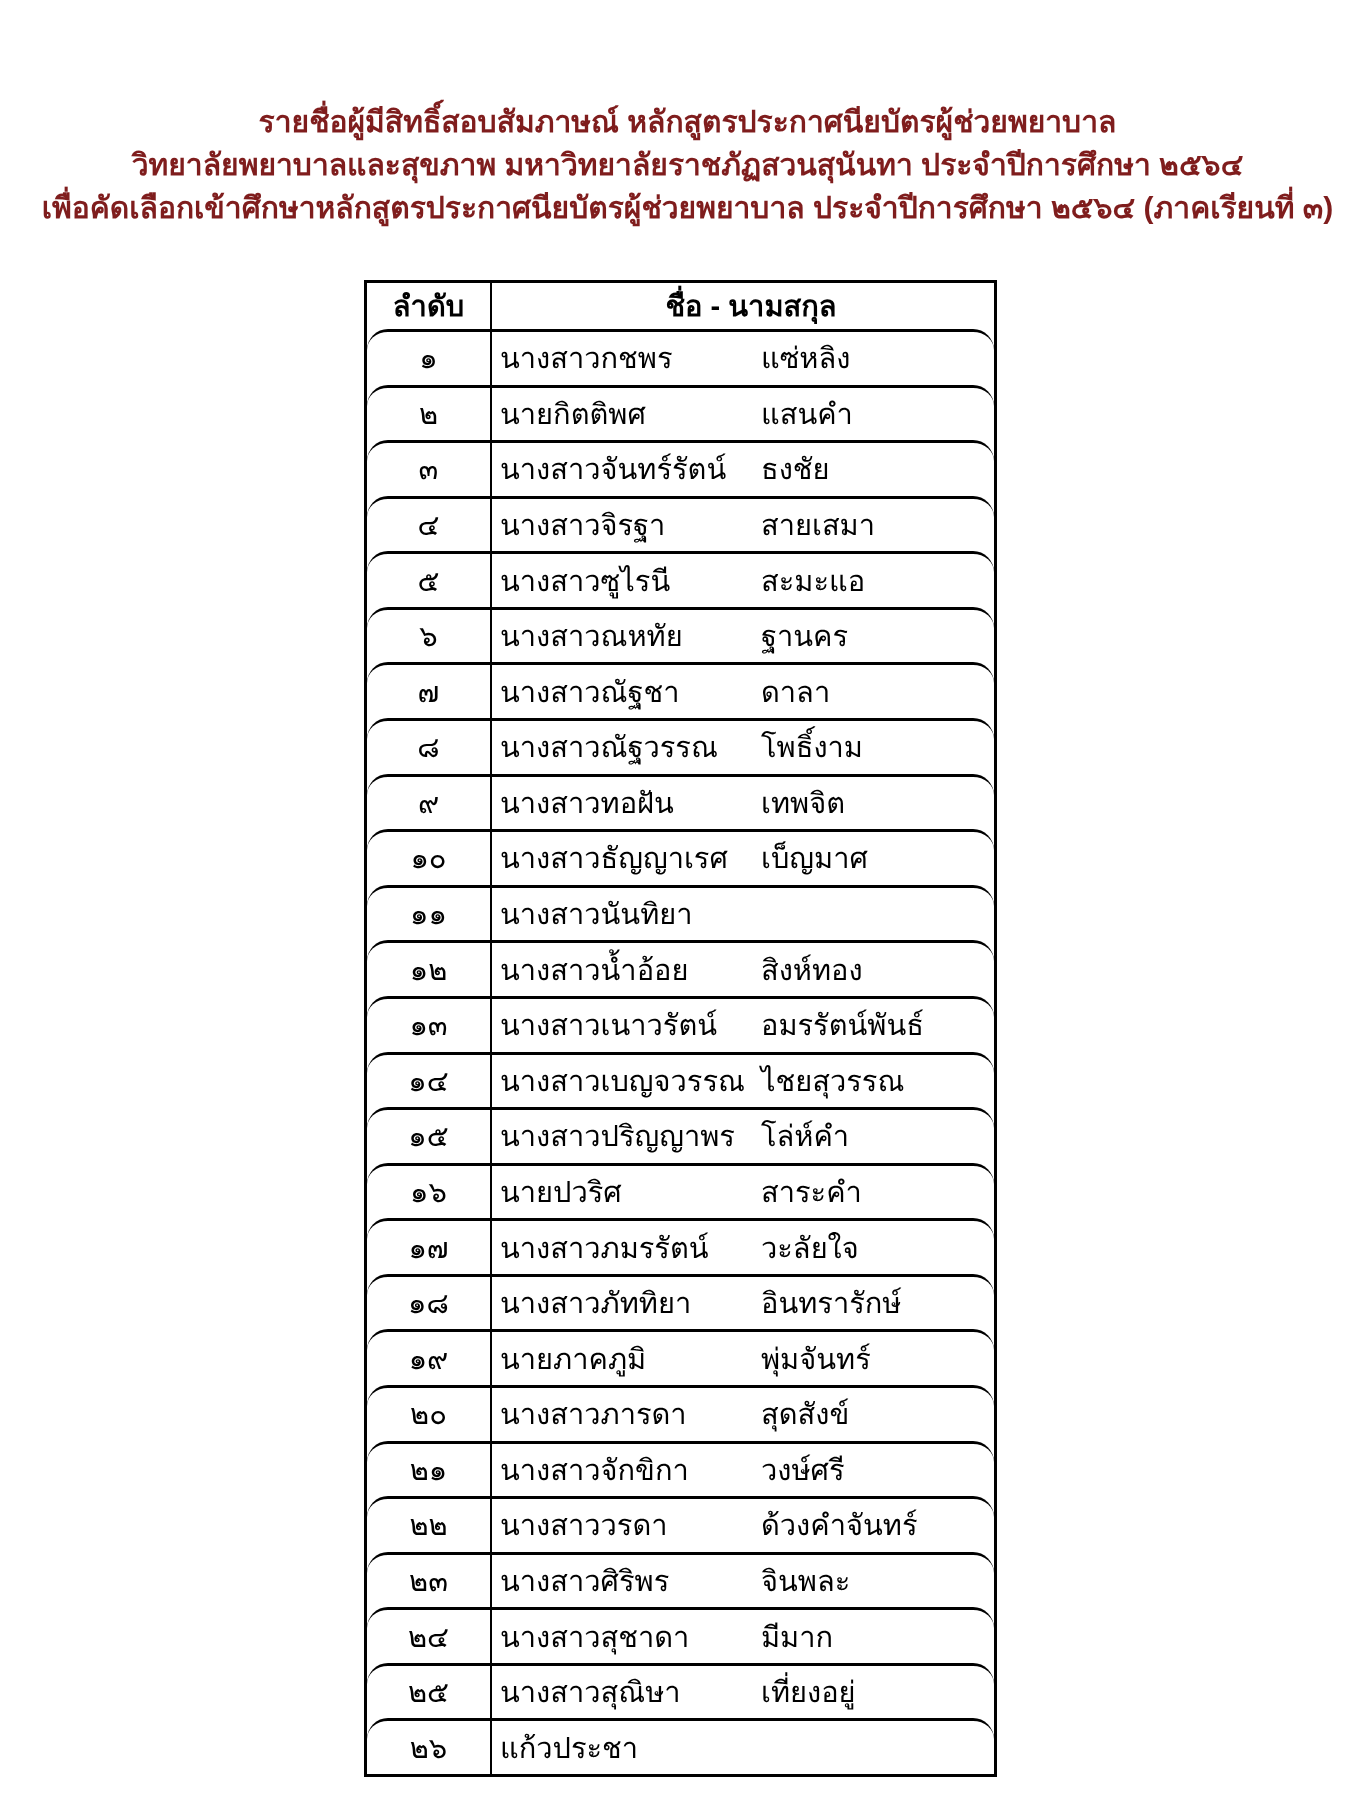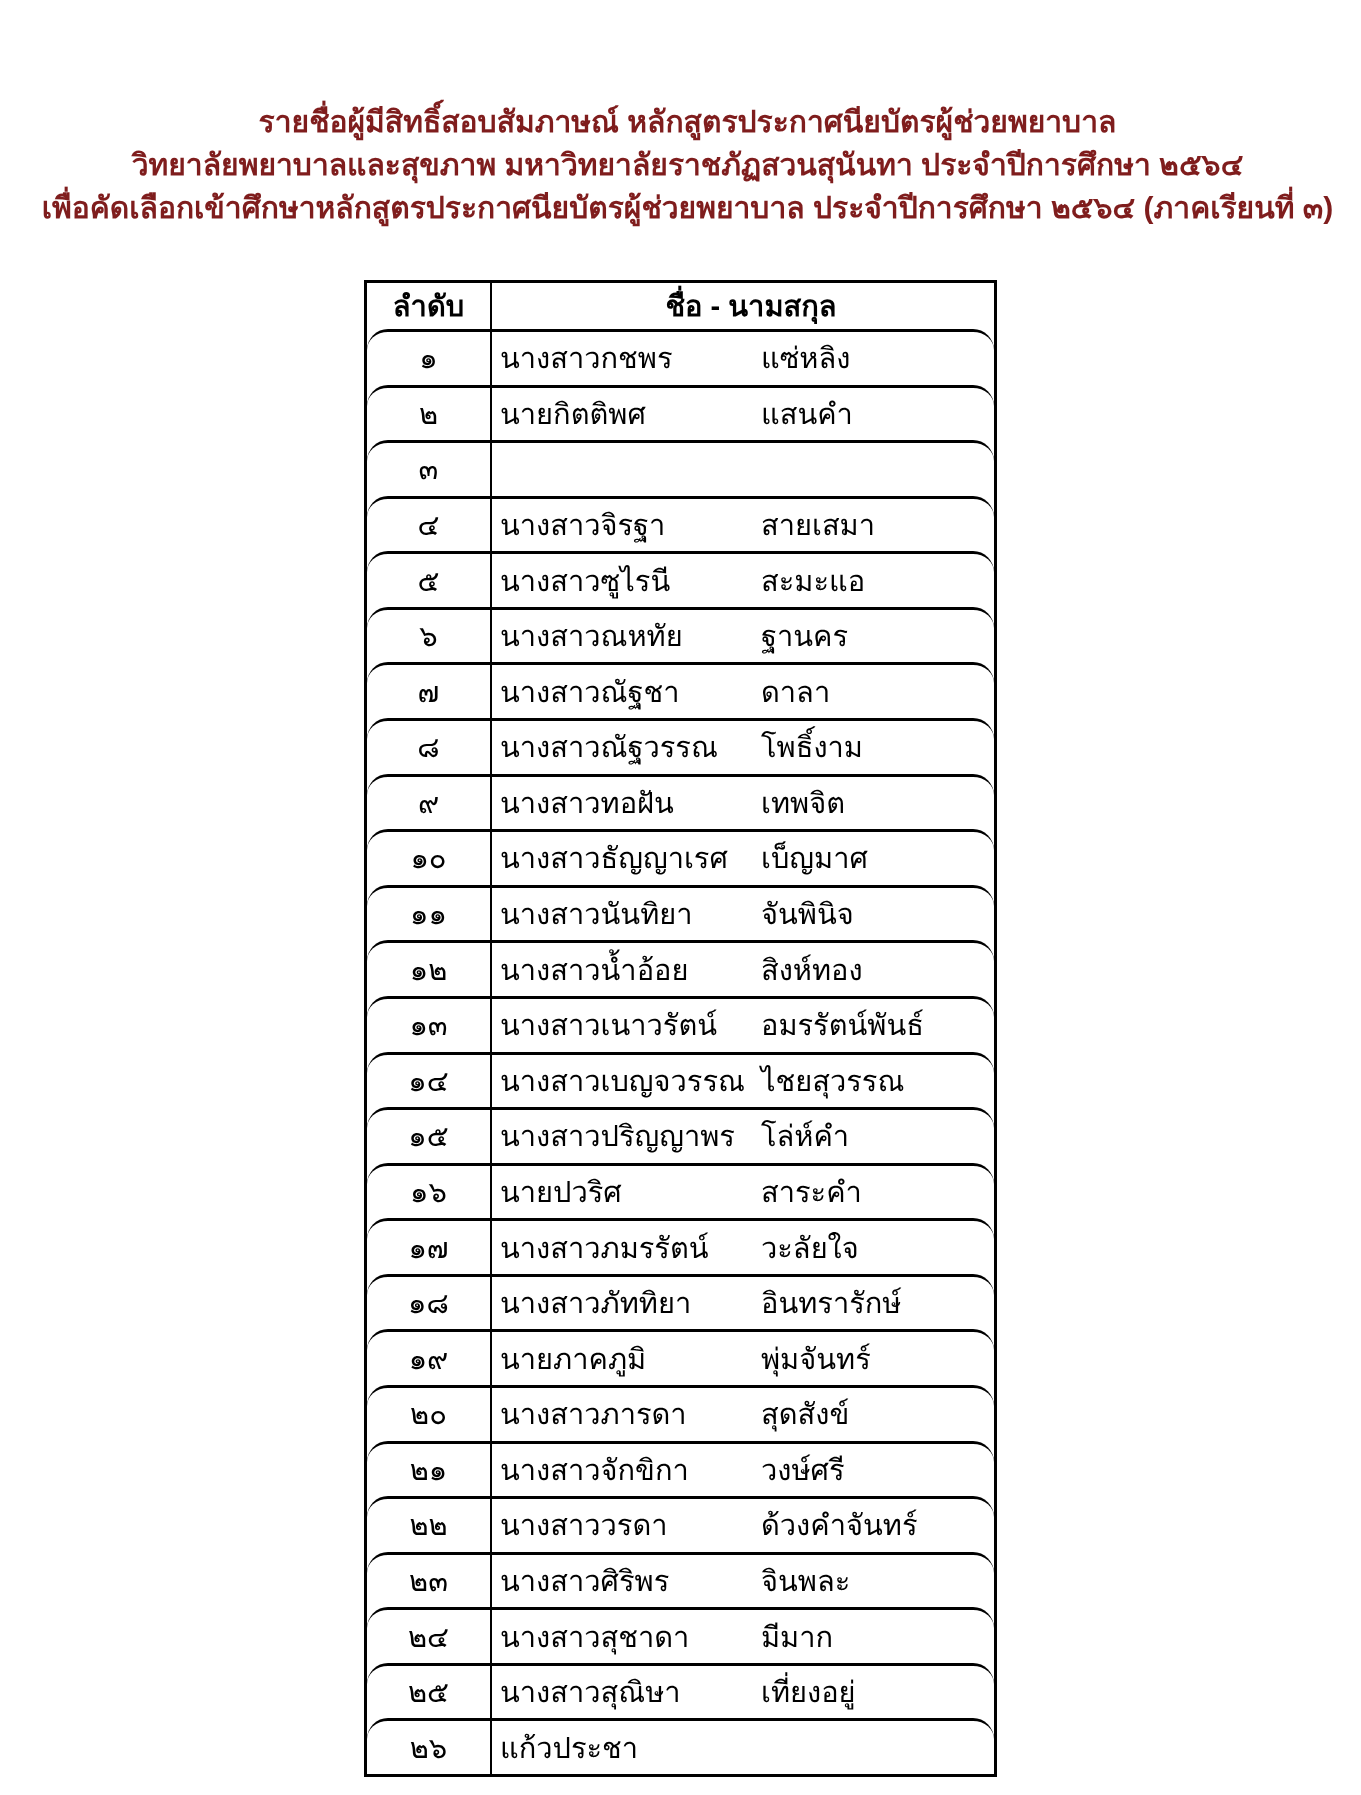--- a/index.html
+++ b/index.html
@@ -111,20 +111,24 @@
     <div class="t-row">
       <div class="cell cell-no">๒</div>
       <div class="cell cell-name">
         <span class="first-name">นายกิตติพศ</span>
         <span class="last-name">แสนคำ</span>
       </div>
     </div>
 
     <div class="t-row">
       <div class="cell cell-no">๓</div>
+      <div class="cell cell-name">
+        <span class="first-name">นางสาวจันทร์รัตน์</span>
+        <span class="last-name">ธงชัย</span>
+      </div>
     </div>
 
     <div class="t-row">
       <div class="cell cell-no">๔</div>
       <div class="cell cell-name">
         <span class="first-name">นางสาวจิรฐา</span>
         <span class="last-name">สายเสมา</span>
       </div>
     </div>
 
@@ -173,21 +177,20 @@
       <div class="cell cell-name">
         <span class="first-name">นางสาวธัญญาเรศ</span>
         <span class="last-name">เบ็ญมาศ</span>
       </div>
     </div>
 
     <div class="t-row">
       <div class="cell cell-no">๑๑</div>
       <div class="cell cell-name">
         <span class="first-name">นางสาวนันทิยา</span>
-        <span class="last-name">จันพินิจ</span>
       </div>
     </div>
 
     <div class="t-row">
       <div class="cell cell-no">๑๒</div>
       <div class="cell cell-name">
         <span class="first-name">นางสาวน้ำอ้อย</span>
         <span class="last-name">สิงห์ทอง</span>
       </div>
     </div>

